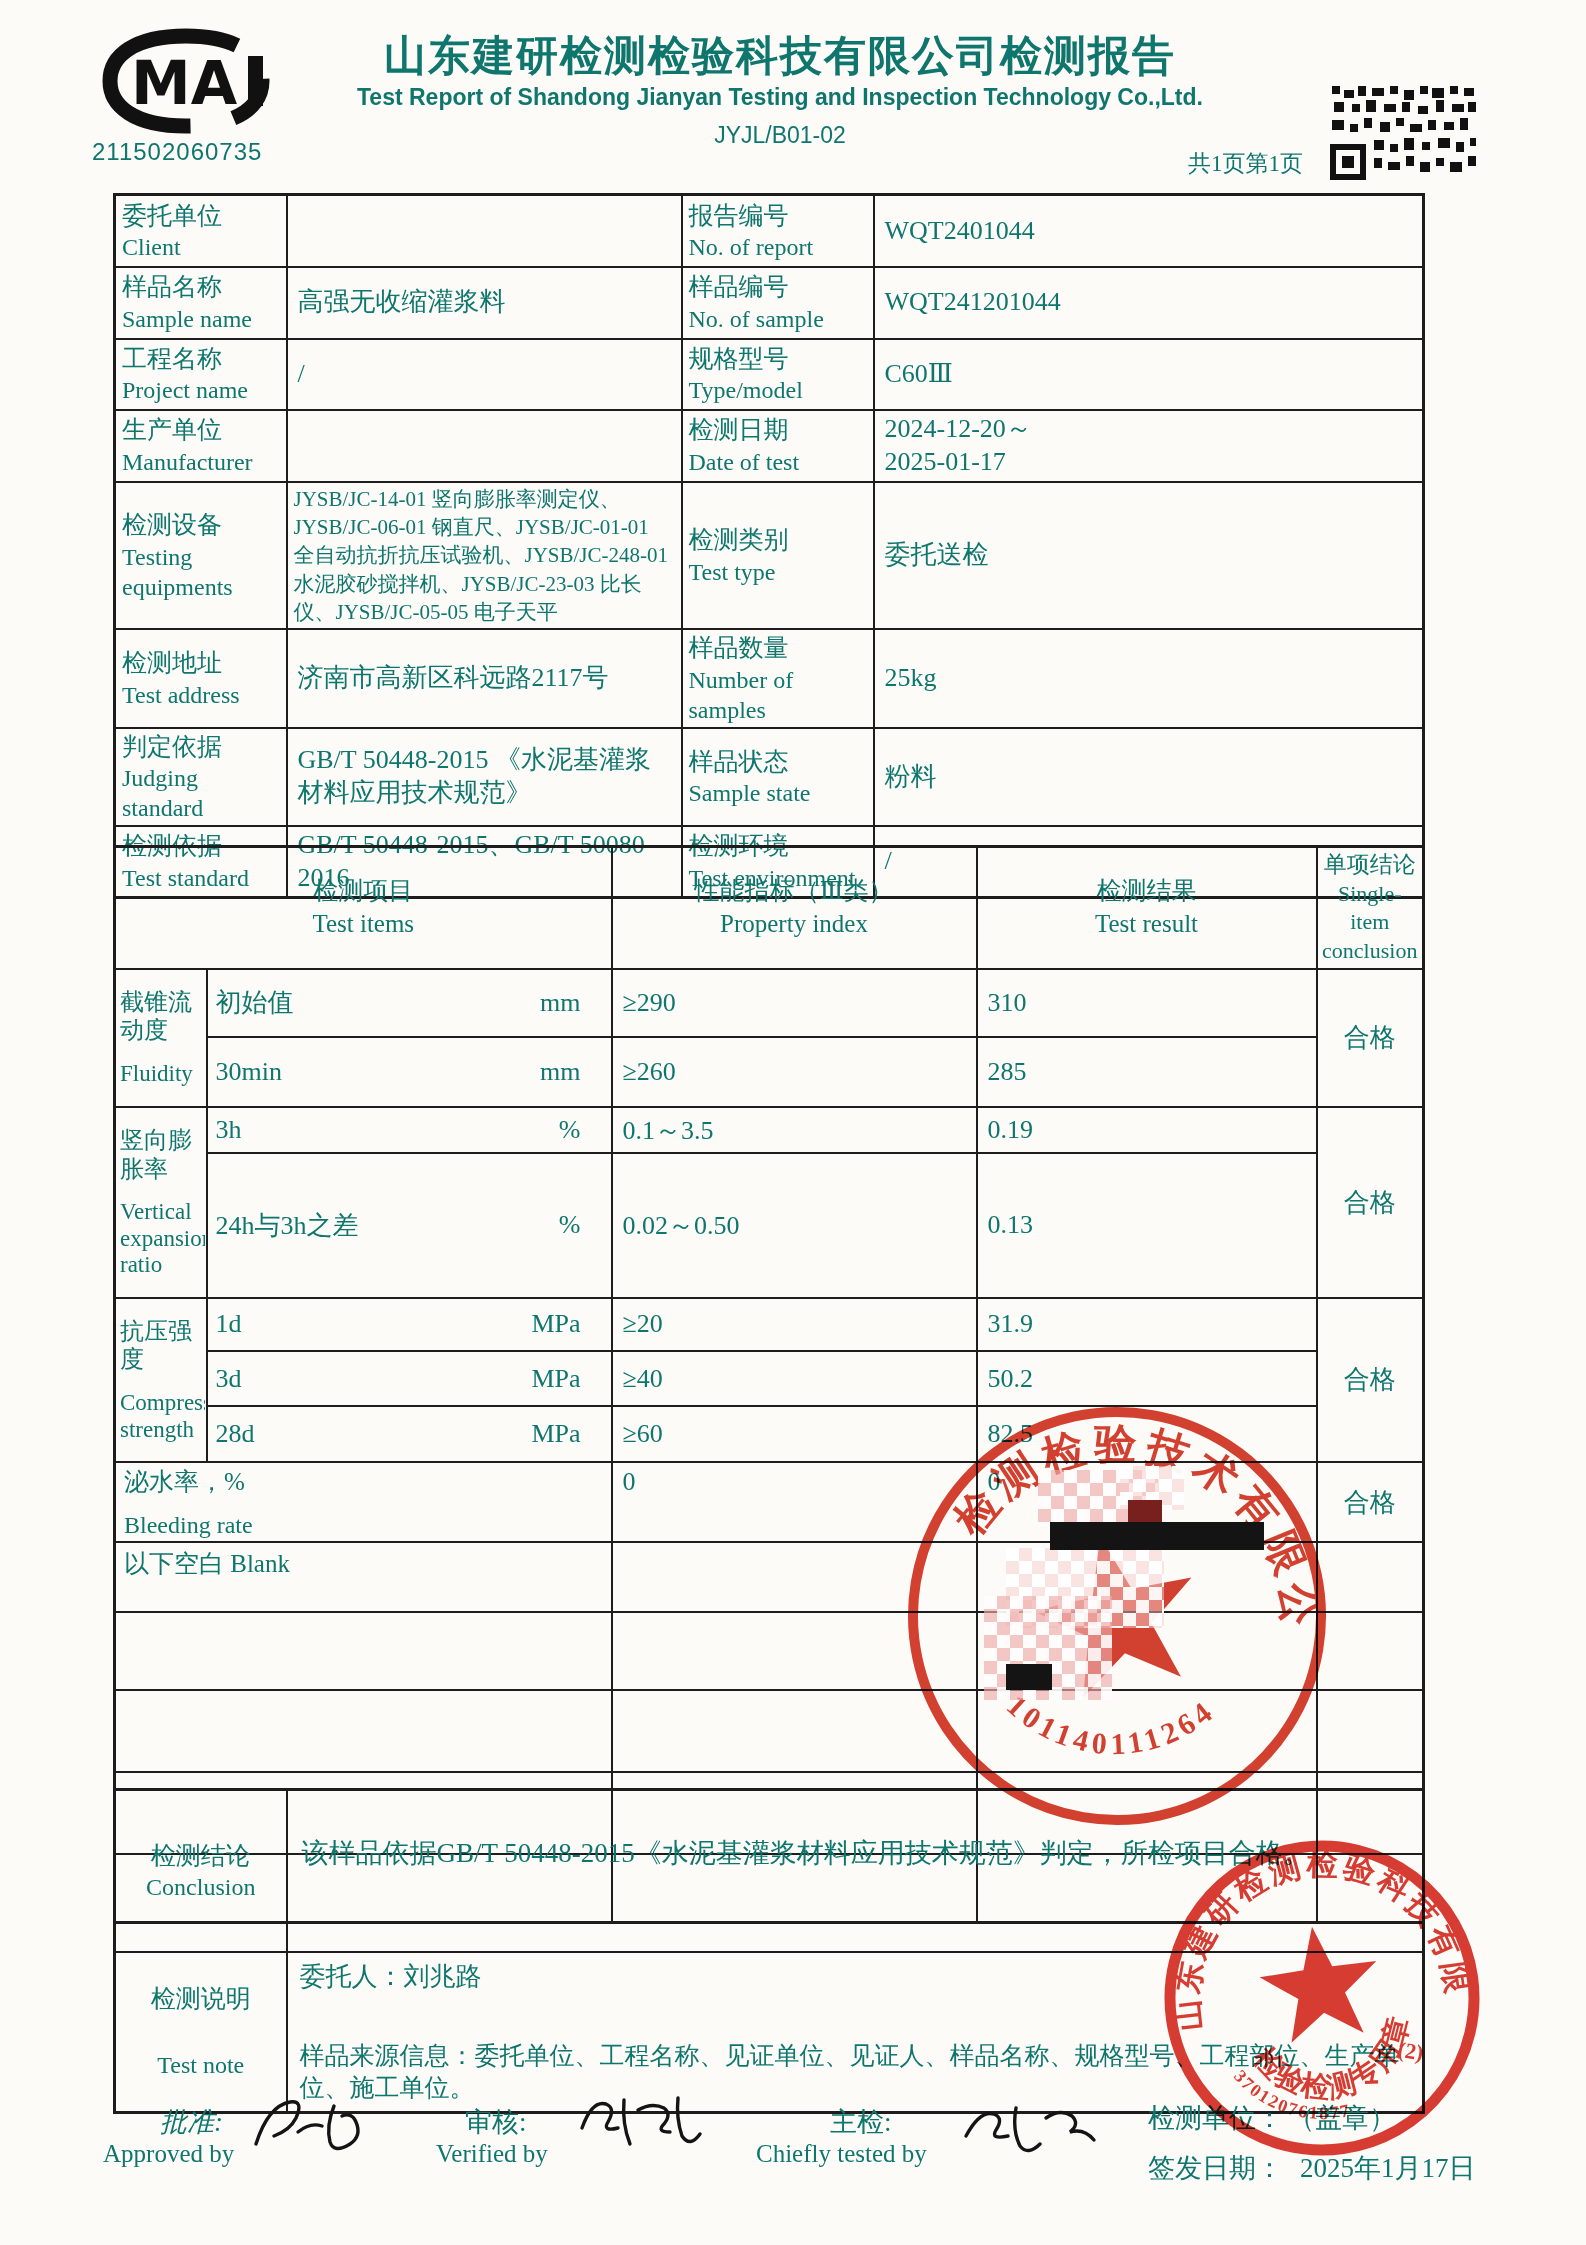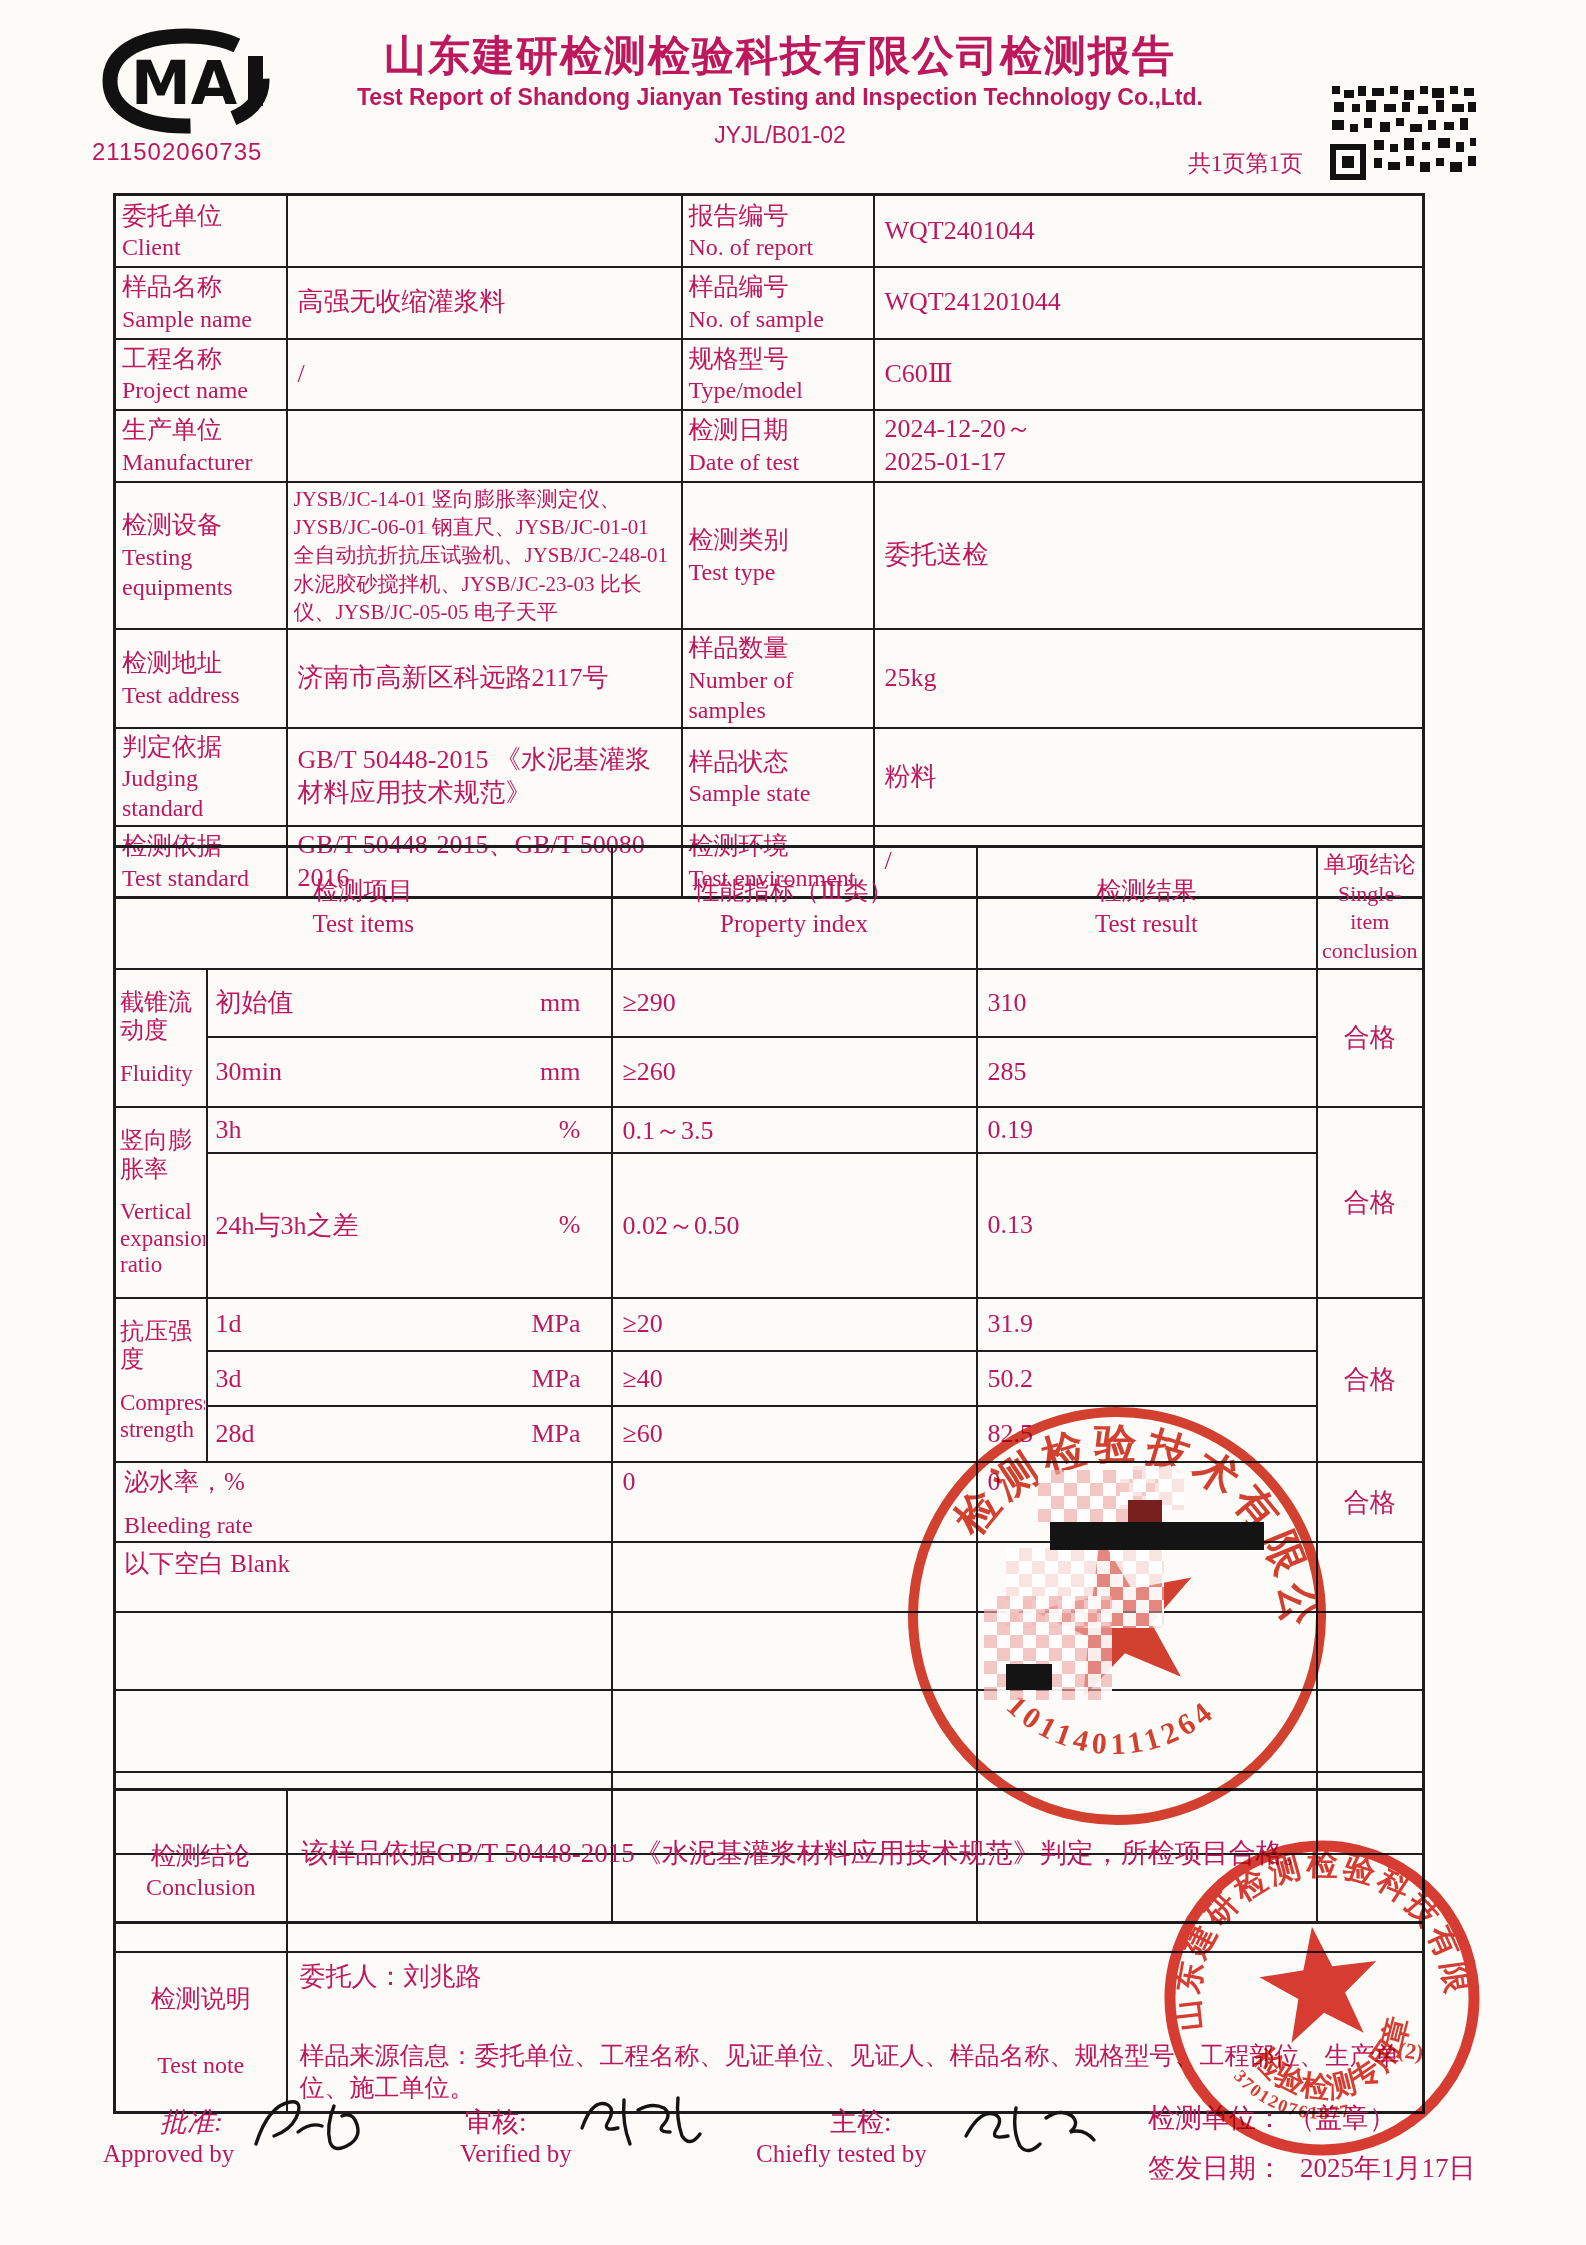--- a/index.html
+++ b/index.html
@@ -1,17 +1,17 @@
 <!DOCTYPE html>
 <html><head>
 <meta charset="utf-8">
 <style>
   html,body{margin:0;padding:0;background:#e8e6e2;}
   #page{position:relative;width:1586px;height:2245px;background:#fcfbf8;overflow:hidden;
-        font-family:"Liberation Serif","DejaVu Serif",serif;color:#be185d;}
+        font-family:"Liberation Serif","DejaVu Serif",serif;color:#0f766e;}
   
   .hdr-title{position:absolute;left:250px;top:28px;width:1060px;text-align:center;
              font-size:42px;font-weight:700;letter-spacing:2px;}
   .hdr-sub{position:absolute;left:210px;top:84px;width:1140px;text-align:center;
            font-family:"Liberation Sans","DejaVu Sans",sans-serif;font-size:23px;font-weight:700;}
   .hdr-code{position:absolute;left:250px;top:122px;width:1060px;text-align:center;
             font-family:"Liberation Sans","DejaVu Sans",sans-serif;font-size:23px;}
   .pages{position:absolute;left:1188px;top:148px;font-size:23px;}
   .cma{position:absolute;left:100px;top:28px;}
   .cma-num{position:absolute;left:92px;top:138px;font-size:24px;letter-spacing:1px;
@@ -415,21 +415,21 @@
   <div class="flabel-en" style="left:103px;top:2140px;">Approved by</div>
   <svg class="sig" style="left:238px;top:2092px;" width="140" height="80" viewBox="0 0 140 80">
     <g fill="none" stroke="#141414" stroke-width="3.4" stroke-linecap="round">
       <path d="M18 52 Q30 14 52 10 Q66 8 58 26 Q52 38 36 44"></path>
       <path d="M60 40 Q72 30 84 34"></path>
       <path d="M96 14 Q88 34 92 50 Q96 62 112 52 Q124 44 118 30 Q114 20 104 24"></path>
     </g>
   </svg>
 
   <div class="flabel" style="left:465px;top:2104px;">审核:</div>
-  <div class="flabel-en" style="left:460px;top:2140px;text-align:right;">Verified by</div>
+  <div class="flabel-en" style="left:436px;top:2140px;text-align:right;">Verified by</div>
   <svg class="sig" style="left:572px;top:2088px;" width="150" height="90" viewBox="0 0 150 90">
     <g fill="none" stroke="#141414" stroke-width="3.4" stroke-linecap="round">
       <path d="M10 40 Q20 12 34 16 Q44 20 36 34 Q30 44 46 40"></path>
       <path d="M52 12 Q50 36 58 56"></path>
       <path d="M66 22 Q80 14 92 20 Q100 26 92 36 Q84 44 98 44"></path>
       <path d="M106 10 Q104 30 110 48 Q118 60 128 46"></path>
     </g>
   </svg>
 
   <div class="flabel" style="left:830px;top:2104px;">主检:</div>

